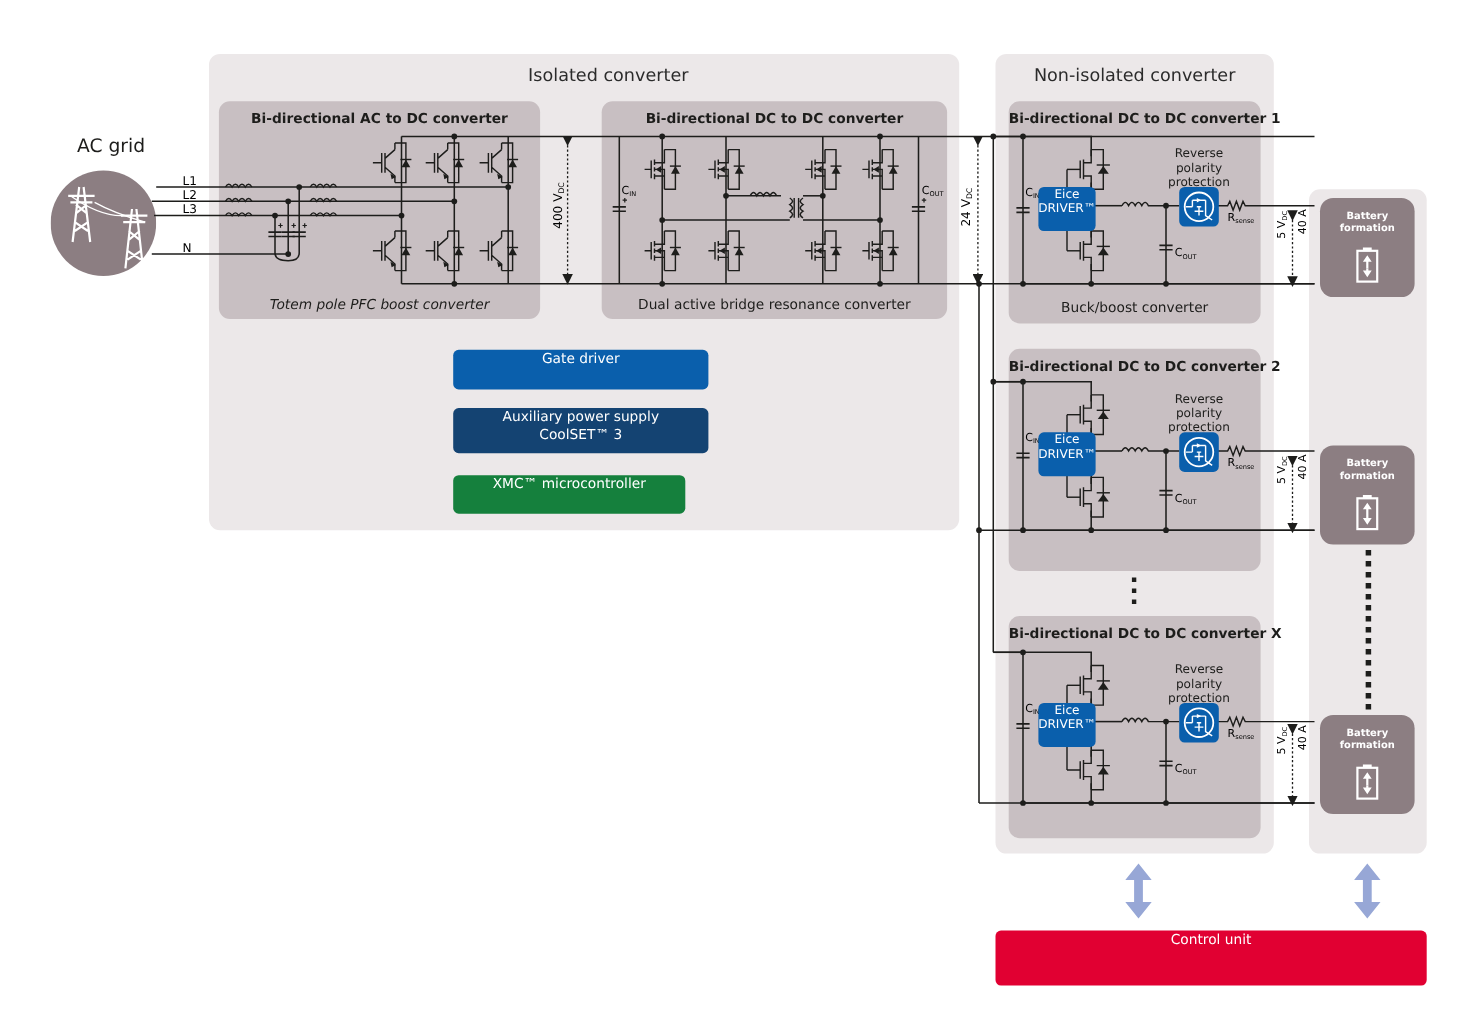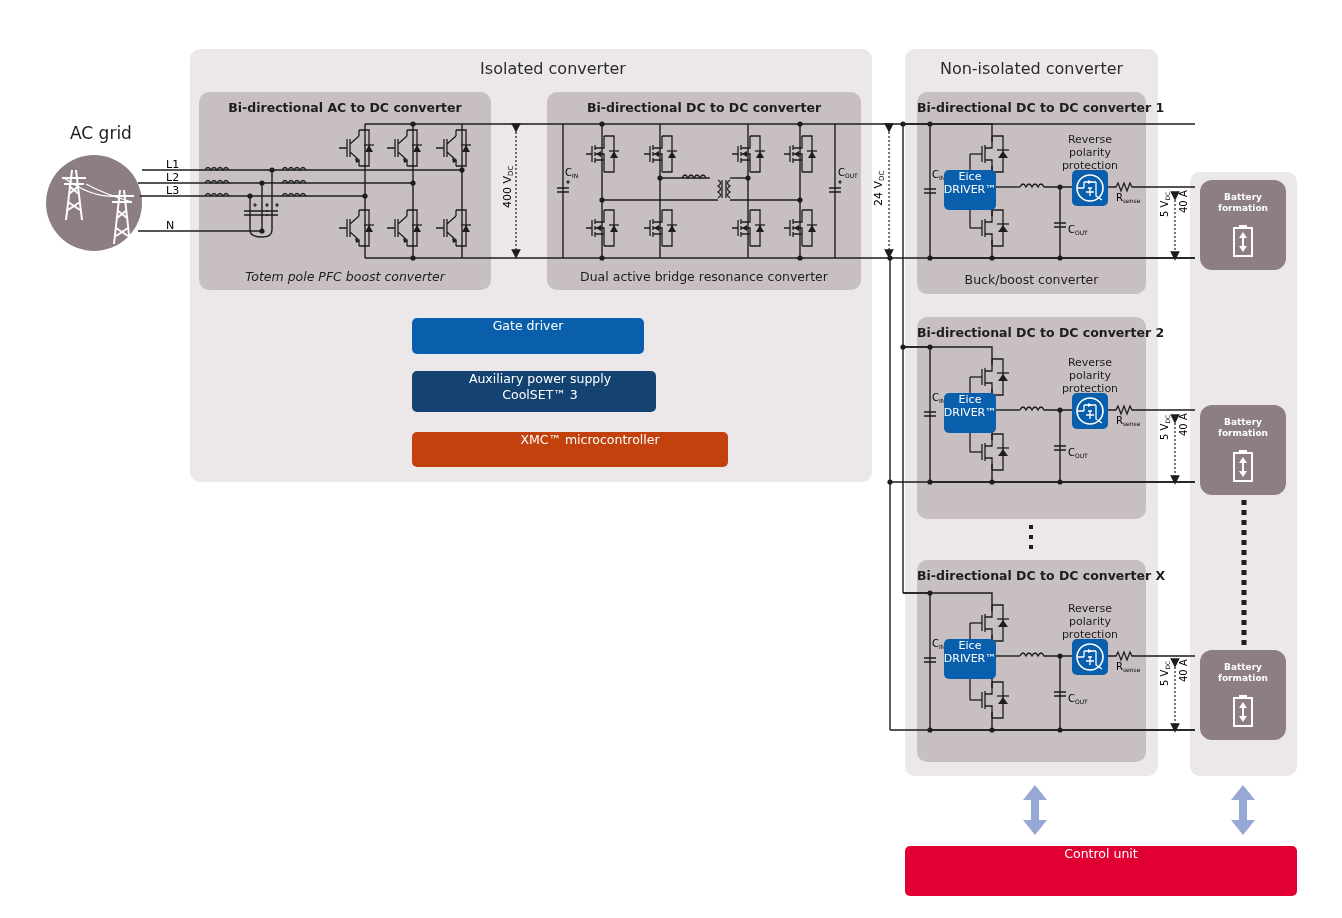--- a/index.html
+++ b/index.html
@@ -345,25 +345,25 @@
 
   <g fill="#97a7d6">
     <path d="M1035 785 L1047 800 L1039 800 L1039 820 L1047 820 L1035 835 L1023 820 L1031 820 L1031 800 L1023 800 z"></path>
     <path d="M1243 785 L1255 800 L1247 800 L1247 820 L1255 820 L1243 835 L1231 820 L1239 820 L1239 800 L1231 800 z"></path>
   </g>
 </svg>
 
 <div class="blk" style="left:412px;top:318px;width:232px;height:36px;background:#0a5fac;">
   <span>Gate driver</span>
 </div>
-<div class="blk" style="left:412px;top:371px;width:232px;height:41px;background:#144372;padding-left:12px;">
+<div class="blk" style="left:412px;top:371px;width:232px;height:41px;background:#144372;">
   <span>Auxiliary power supply</span>
   <span>CoolSET™ 3</span>
 </div>
-<div class="blk" style="left:412px;top:432px;width:276px;height:35px;background:#c2410c;padding-left:40px;">
+<div class="blk" style="left:412px;top:432px;width:211px;height:35px;background:#15803d;">
   <span>XMC™ microcontroller</span>
 </div>
 
 <div class="bat" style="left:1200px;top:180px;">
   <div class="lbl">
       <div>Battery</div>
       <div>formation</div>
     </div>
   <svg width="22" height="34" viewBox="0 0 22 34">
       <rect x="7" y="1" width="8" height="3" fill="#fff"></rect>

